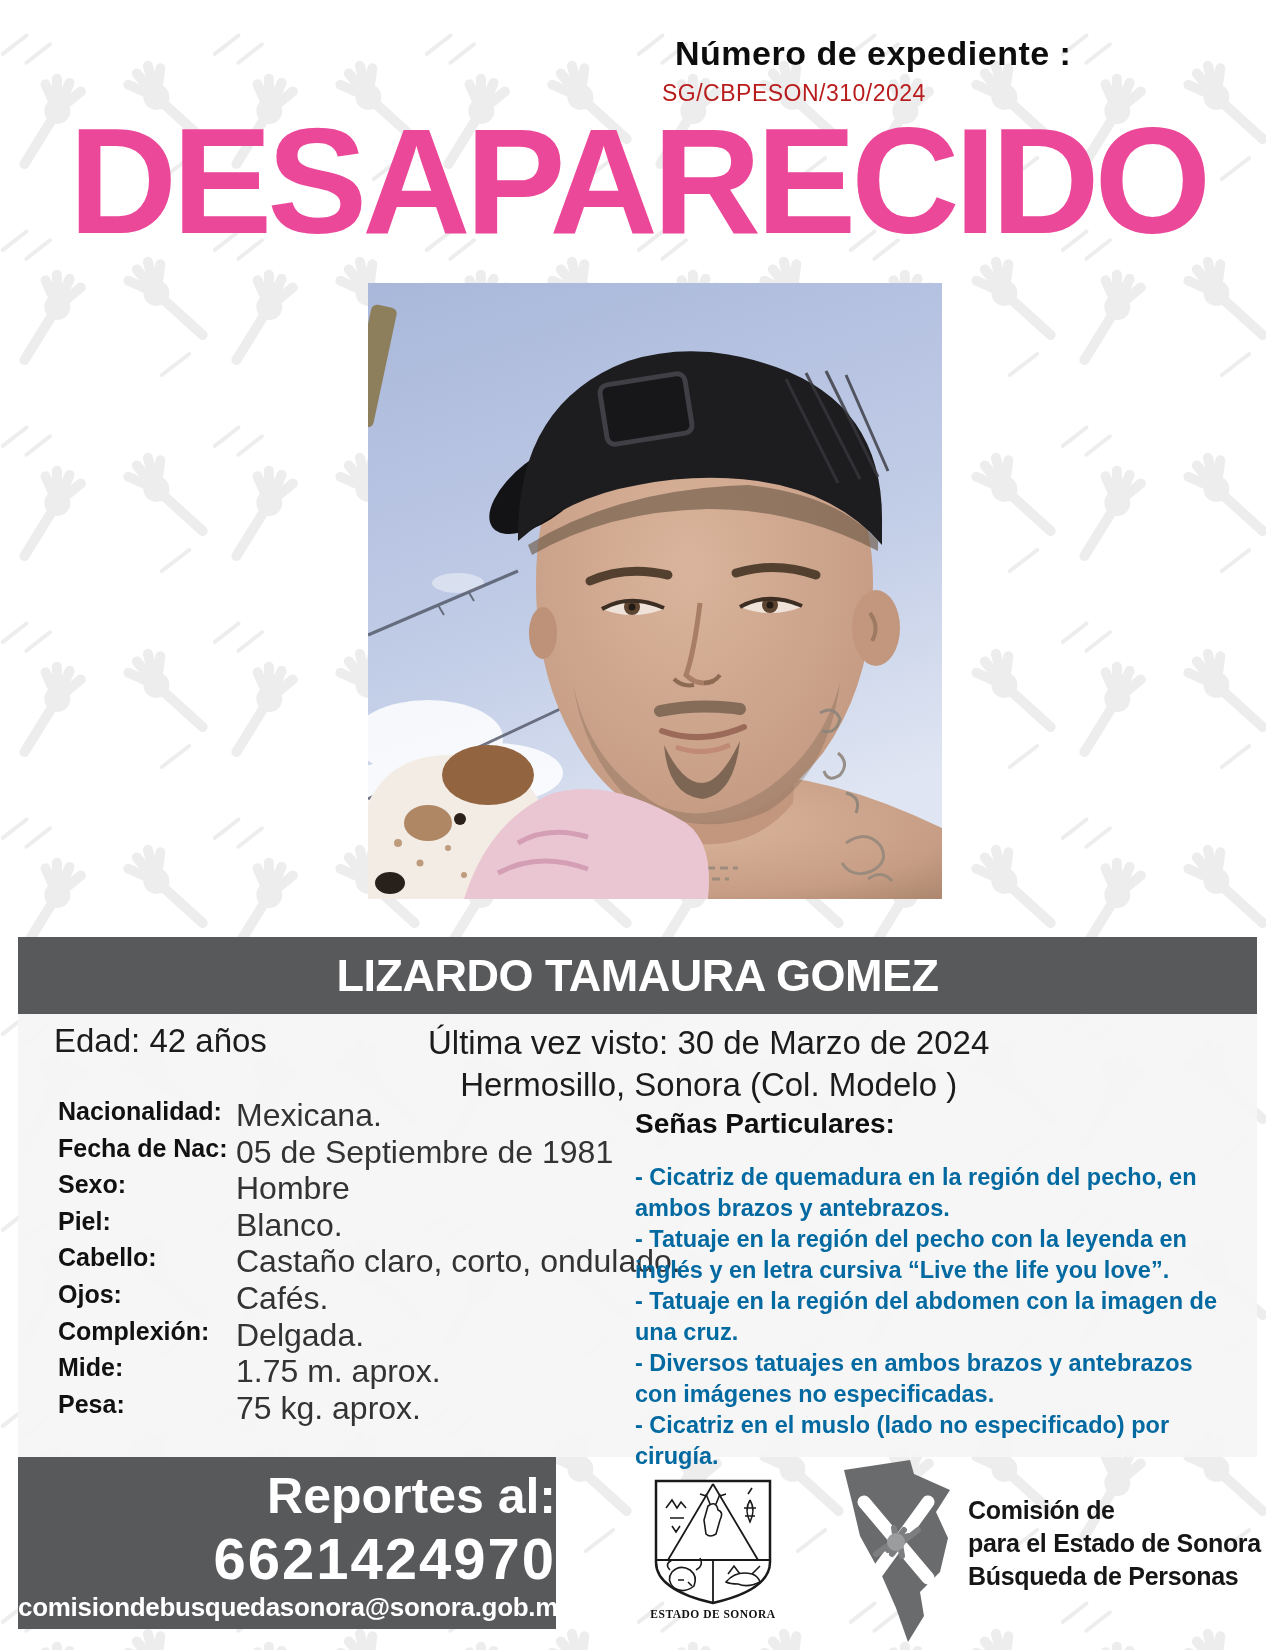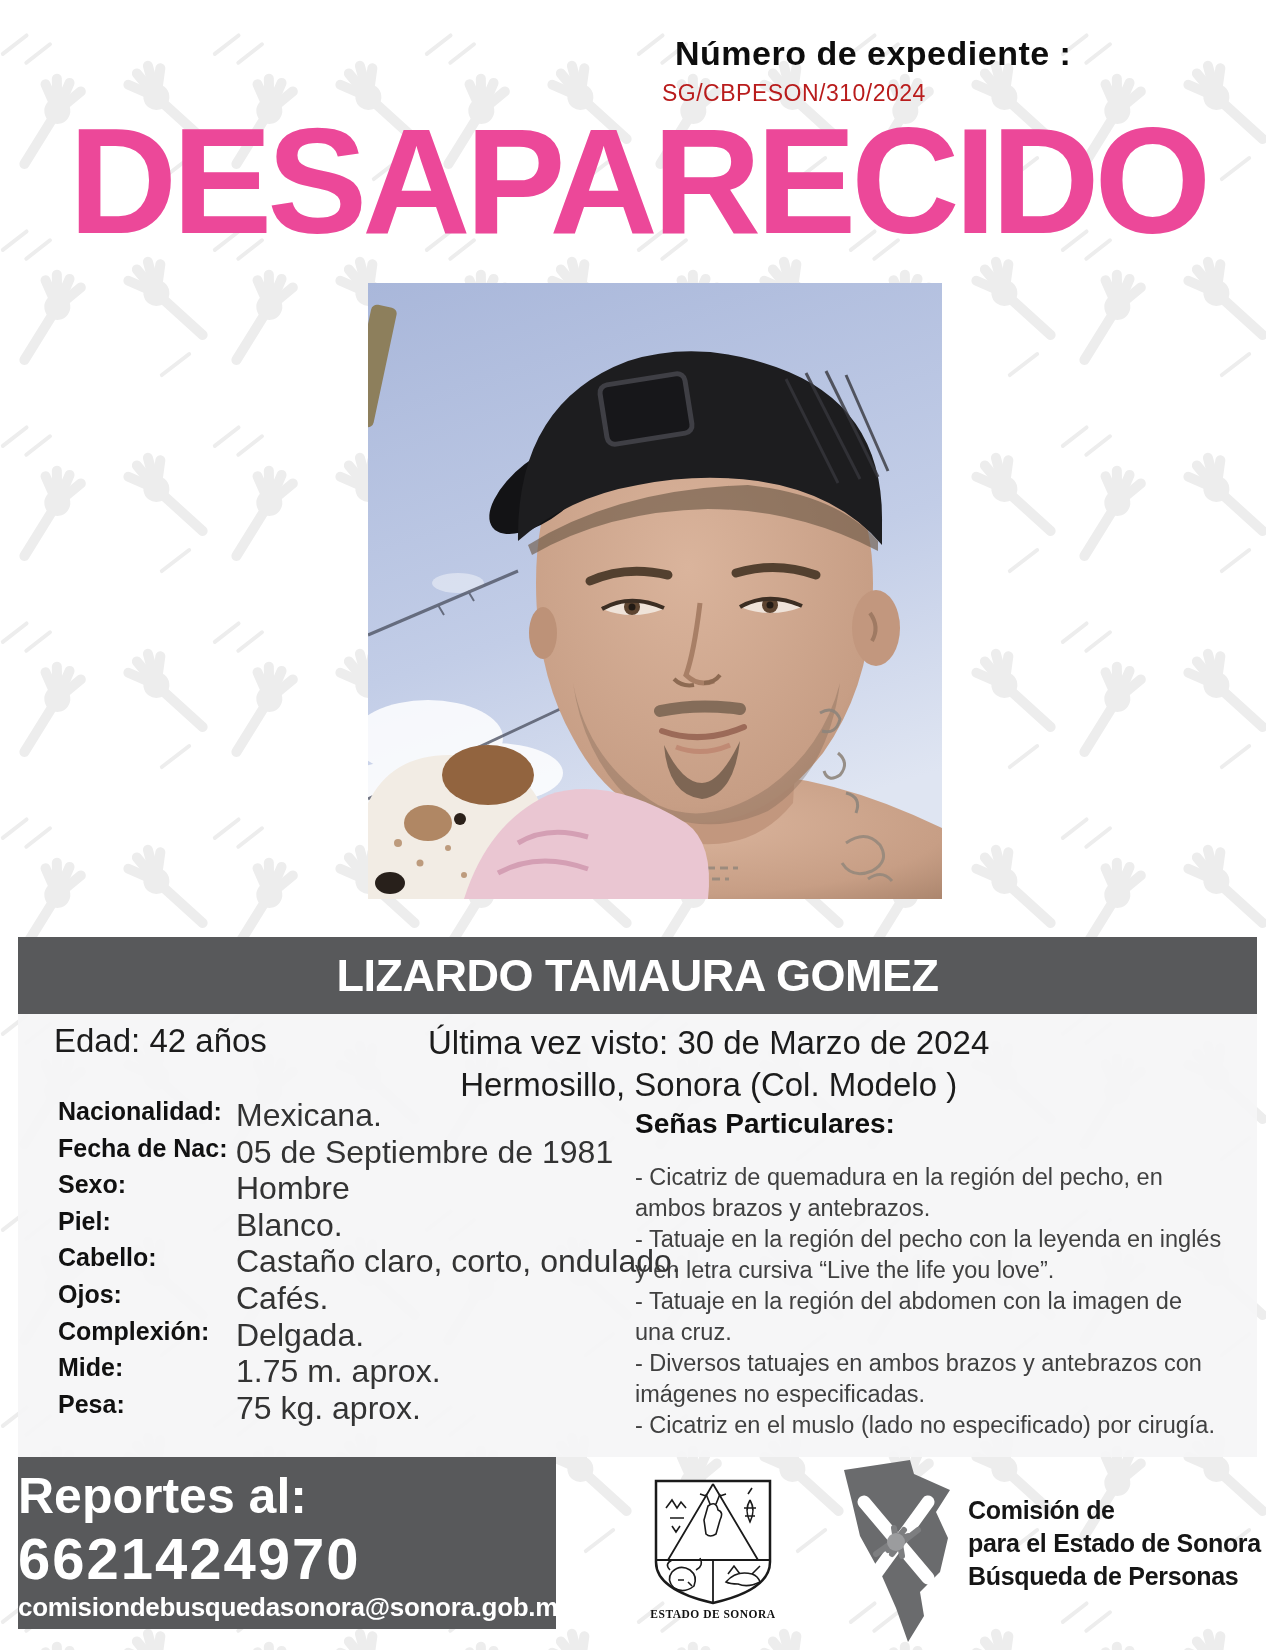--- a/index.html
+++ b/index.html
@@ -25,24 +25,24 @@
   .age-line{position:absolute;left:36px;top:8px;font-size:33px;color:#1c1c1c;}
   .last-seen{position:absolute;left:410px;top:8px;font-size:33px;color:#1c1c1c;line-height:42px;text-align:center;}
 
   .fields{position:absolute;left:40px;top:83px;width:560px;}
   .frow{height:36.6px;display:flex;align-items:flex-start;}
   .flabel{width:178px;font-size:25px;font-weight:bold;color:#111;flex:none;}
   .fvalue{font-size:32px;color:#333;white-space:nowrap;}
 
   .senas{position:absolute;left:617px;top:94px;width:592px;}
   .senas-title{font-size:28px;font-weight:bold;color:#0f0f0f;margin-bottom:22px;}
-  .senas-item{font-size:23.5px;line-height:31px;color:#404040;}
+  .senas-item{font-size:23.5px;line-height:31px;color:#0369a1;font-weight:bold;}
 
   .reports{left:18px;top:1457px;width:538px;height:172px;background:var(--banner-gray,#58595b);
-           color:#fff;text-align:left;}
+           color:#fff;text-align:right;}
   .rep-label{font-size:50px;font-weight:bold;margin-top:10px;}
   .rep-phone{font-size:58px;font-weight:bold;letter-spacing:2px;margin-top:0px;}
   .rep-email{font-size:26px;font-weight:bold;letter-spacing:-.3px;}
 
   .seal{left:648px;top:1478px;width:130px;}
   .seal-caption{font-family:"Liberation Serif", serif;font-weight:bold;font-size:11.5px;
                 text-align:center;letter-spacing:.5px;color:#111;margin-top:-2px;}
   .sonora-logo{left:830px;top:1458px;width:132px;height:186px;}
   .commission{left:968px;top:1494px;font-size:25px;font-weight:bold;line-height:33px;color:#161616;letter-spacing:-.3px;}
 </style>

